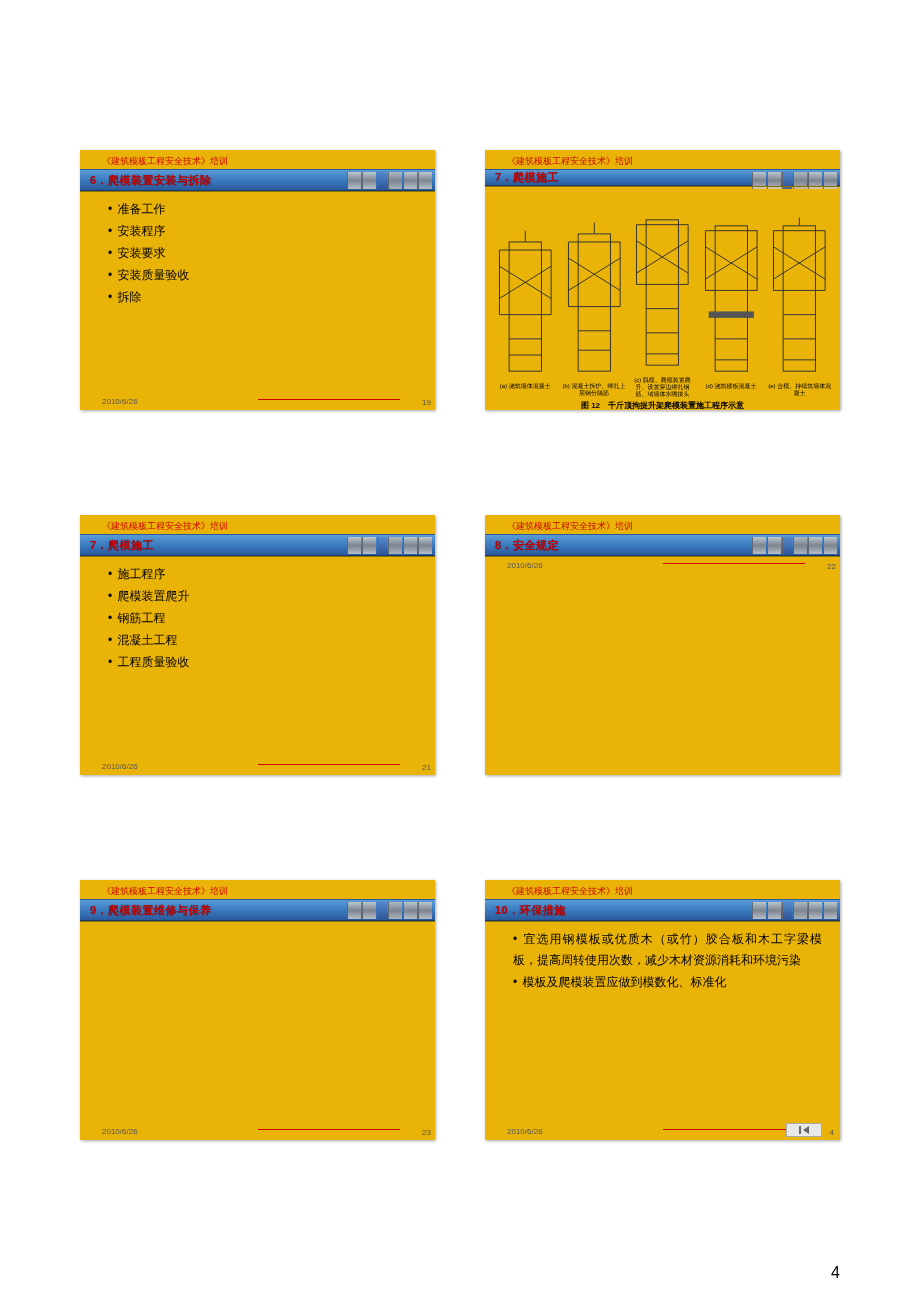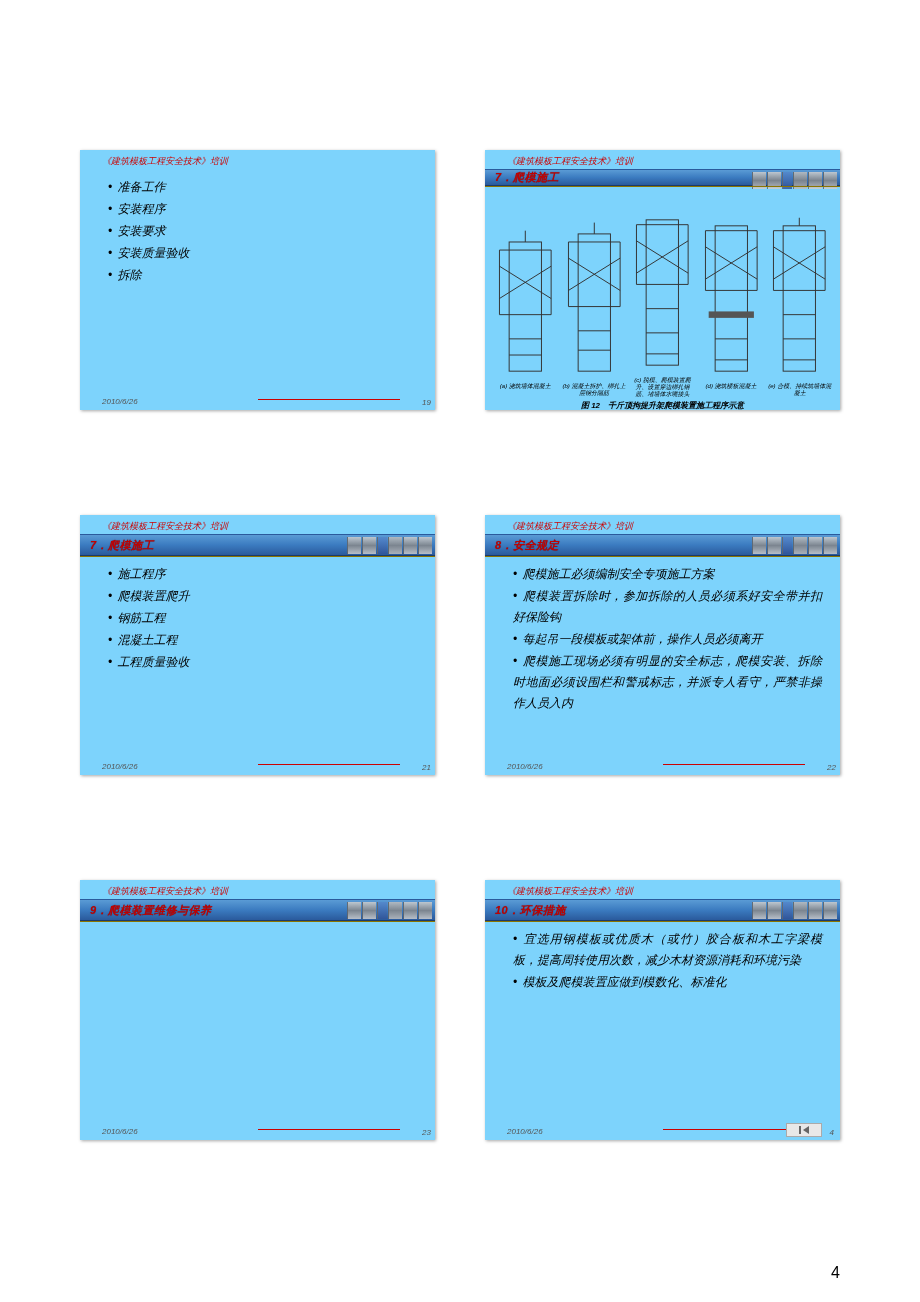--- a/index.html
+++ b/index.html
@@ -18,27 +18,26 @@
   }
   .grid {
     display: grid;
     grid-template-columns: 1fr 1fr;
     grid-template-rows: repeat(3, auto);
     gap: 105px 50px;
   }
   .slide {
     width: 355px;
     height: 260px;
-    background: #7dd3fc;
+    background: #eab308;
     box-shadow: 1px 1px 3px rgba(0,0,0,0.35);
     position: relative;
     display: flex;
     flex-direction: column;
     overflow: hidden;
-    font-style: italic;
   }
   .slide-header-label {
     color: #c00;
     font-size: 9px;
     padding: 5px 0 1px 22px;
     font-weight: 500;
   }
   .title-bar {
     height: 22px;
     background: linear-gradient(to bottom, #5a9bd5 0%, #3b7bc0 50%, #2a5a9c 100%);
@@ -195,20 +194,32 @@
   }
 </style>
 </head>
 <body>
 
 <div class="page">
   <div class="grid">
 
     <div class="slide">
       <div class="slide-header-label">《建筑模板工程安全技术》培训</div>
+      <div class="title-bar">
+        <span class="title-text">6．爬模装置安装与拆除</span>
+        <div class="banner-art">
+            <div class="b"></div>
+            <div class="b"></div>
+            <div class="b"></div>
+            <div class="b"></div>
+            <div class="b"></div>
+            <div class="b"></div>
+          </div>
+        <div class="underline"></div>
+      </div>
       <div class="slide-body">
         <ul>
           <li>准备工作</li>
           <li>安装程序</li>
           <li>安装要求</li>
           <li>安装质量验收</li>
           <li>拆除</li>
         </ul>
       </div>
       <div class="slide-footer">
@@ -363,28 +374,20 @@
         <div class="banner-art">
             <div class="b"></div>
             <div class="b"></div>
             <div class="b"></div>
             <div class="b"></div>
             <div class="b"></div>
             <div class="b"></div>
           </div>
         <div class="underline"></div>
       </div>
-      <div class="slide-body">
-        <ul>
-          <li>爬模施工必须编制安全专项施工方案</li>
-          <li>爬模装置拆除时，参加拆除的人员必须系好安全带并扣好保险钩</li>
-          <li>每起吊一段模板或架体前，操作人员必须离开</li>
-          <li>爬模施工现场必须有明显的安全标志，爬模安装、拆除时地面必须设围栏和警戒标志，并派专人看守，严禁非操作人员入内</li>
-        </ul>
-      </div>
       <div class="slide-footer">
         <span class="footer-date">2010/6/26</span>
         <div class="footer-line"></div>
         <span class="footer-page">22</span>
       </div>
     </div>
 
     <div class="slide">
       <div class="slide-header-label">《建筑模板工程安全技术》培训</div>
       <div class="title-bar">

